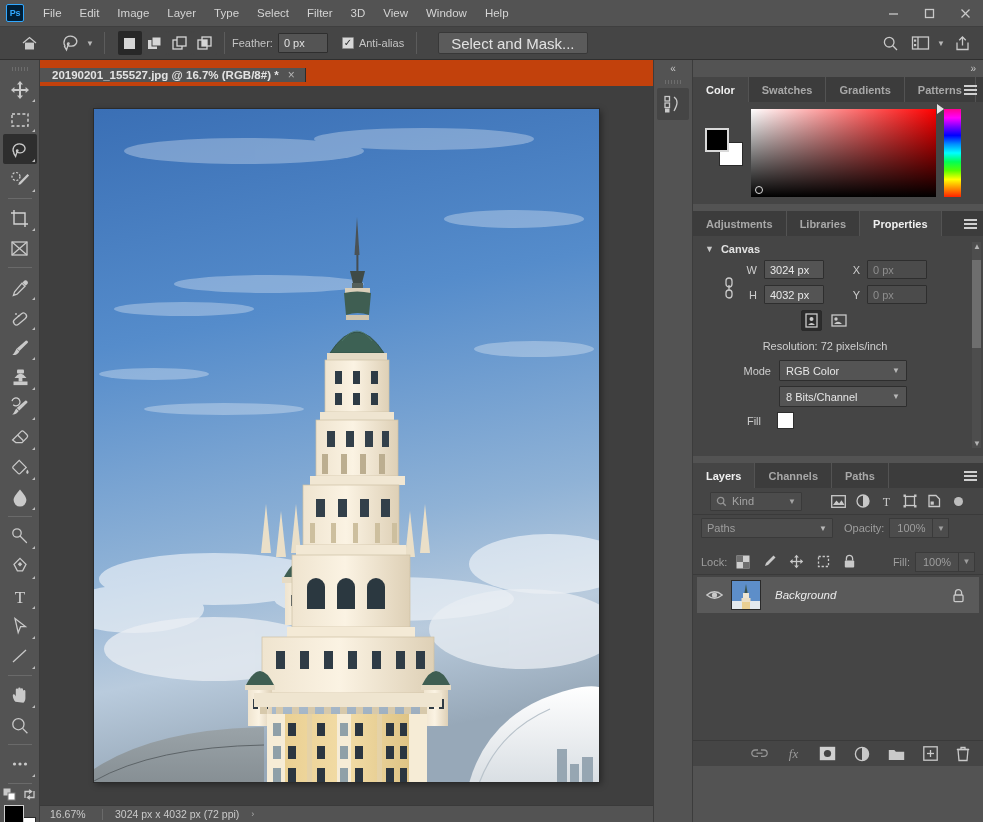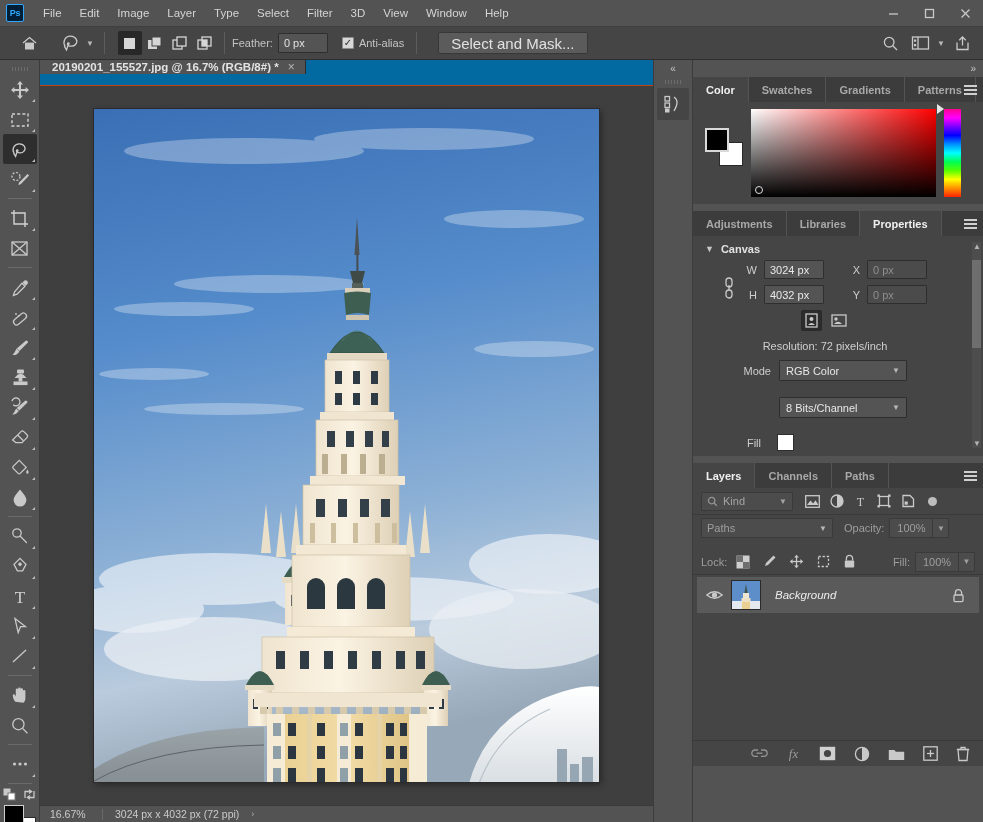--- a/index.html
+++ b/index.html
@@ -105,22 +105,22 @@
   .sw-back { position: absolute; left: 13px; top: 13px; width: 20px; height: 20px;
              background: #fff; border: 1px solid #2a2a2a; }
   .mini-icons { display: flex; justify-content: center; gap: 7px; margin-top: 2px; }
 
   
   .docarea {
     position: absolute; left: 40px; top: 60px; width: 613px; height: 762px;
     background: #3f3f3f;
   }
   .tabstrip {
-    height: 26px; background: #0369a1; display: flex; align-items: flex-start;
-    border-bottom: 1px solid #c2410c;
+    height: 26px; background: #c2410c; display: flex; align-items: flex-end;
+    border-bottom: 4px solid #c2410c;
   }
   .doctab {
     display: flex; align-items: center; gap: 9px; padding: 0 10px 0 12px;
     background: #535353; font-size: 11.5px; color: #e3e3e3; font-weight: bold;
     border-right: 1px solid #2c2c2c;
   }
   .tab-close { font-size: 12px; color: #b5b5b5; font-weight: normal; }
   .canvaswrap {
     position: relative; width: 613px; height: 719px; background: #3f3f3f;
     display: flex; align-items: center; justify-content: center;
@@ -213,38 +213,38 @@
   .row { display: flex; align-items: center; margin-bottom: 6px; }
   .link-col { width: 44px; display: flex; align-items: center; justify-content: center; }
   .fld-label { width: 20px; text-align: right; font-size: 11px; color: #cdcdcd; margin-right: 7px; }
   .fld {
     width: 60px; height: 19px; background: #545454; border: 1px solid #2e2e2e;
     color: #e8e8e8; font-size: 11px; padding: 0 5px; display: flex; align-items: center;
     border-radius: 1px;
   }
   .fld.dim { color: #8e8e8e; background: #4b4b4b; }
   .res-line { text-align: center; font-size: 11px; color: #cfcfcf; margin: 9px 0 8px; padding-right: 26px;}
-  .mode-row { display: flex; align-items: center; justify-content: flex-end; margin-bottom: 16px; padding-right: 76px; padding-left: 32px;}
+  .mode-row { display: flex; align-items: center; justify-content: flex-end; margin-bottom: 5px; padding-right: 76px; padding-left: 32px;}
   .mode-label { font-size: 11px; color: #cdcdcd; margin-right: 8px; }
   .sel-box {
     width: 128px; height: 21px; background: #545454; border: 1px solid #2e2e2e;
     display: flex; align-items: center; justify-content: space-between;
     padding: 0 6px; font-size: 11px; color: #e6e6e6; border-radius: 1px;
   }
   .fill-row { display: flex; align-items: center; justify-content: flex-end; padding-right: 189px; }
   .fill-chip { width: 17px; height: 17px; background: #fff; border: 1px solid #2e2e2e; margin-left: 8px; }
   .pscroll {
     position: absolute; right: 2px; top: 6px; width: 9px; height: 206px; background: #4d4d4d;
   }
   .pscroll .thumb { position: absolute; left: 0; top: 18px; width: 9px; height: 88px; background: #6e6e6e; }
   .pscroll .ar { position: absolute; left: 1px; color: #b4b4b4; font-size: 8px; }
 
   
   .lay-tools {
-    height: 27px; display: flex; align-items: center; padding: 0 8px; gap: 1px;
+    height: 27px; display: flex; align-items: center; padding: 0 17px; gap: 18px;
     border-bottom: 1px solid #3a3a3a;
   }
   .kindsel {
     width: 92px; height: 19px; background: #4c4c4c; border: 1px solid #3a3a3a;
     display: flex; align-items: center; gap: 5px; padding: 0 5px;
     font-size: 11px; color: #a4a4a4; border-radius: 1px;
   }
   .kind-caret { margin-left: auto; font-size: 8px; }
   .filt-icons { display: flex; align-items: center; gap: 10px; margin-left: 11px; }
   .blend-row {

